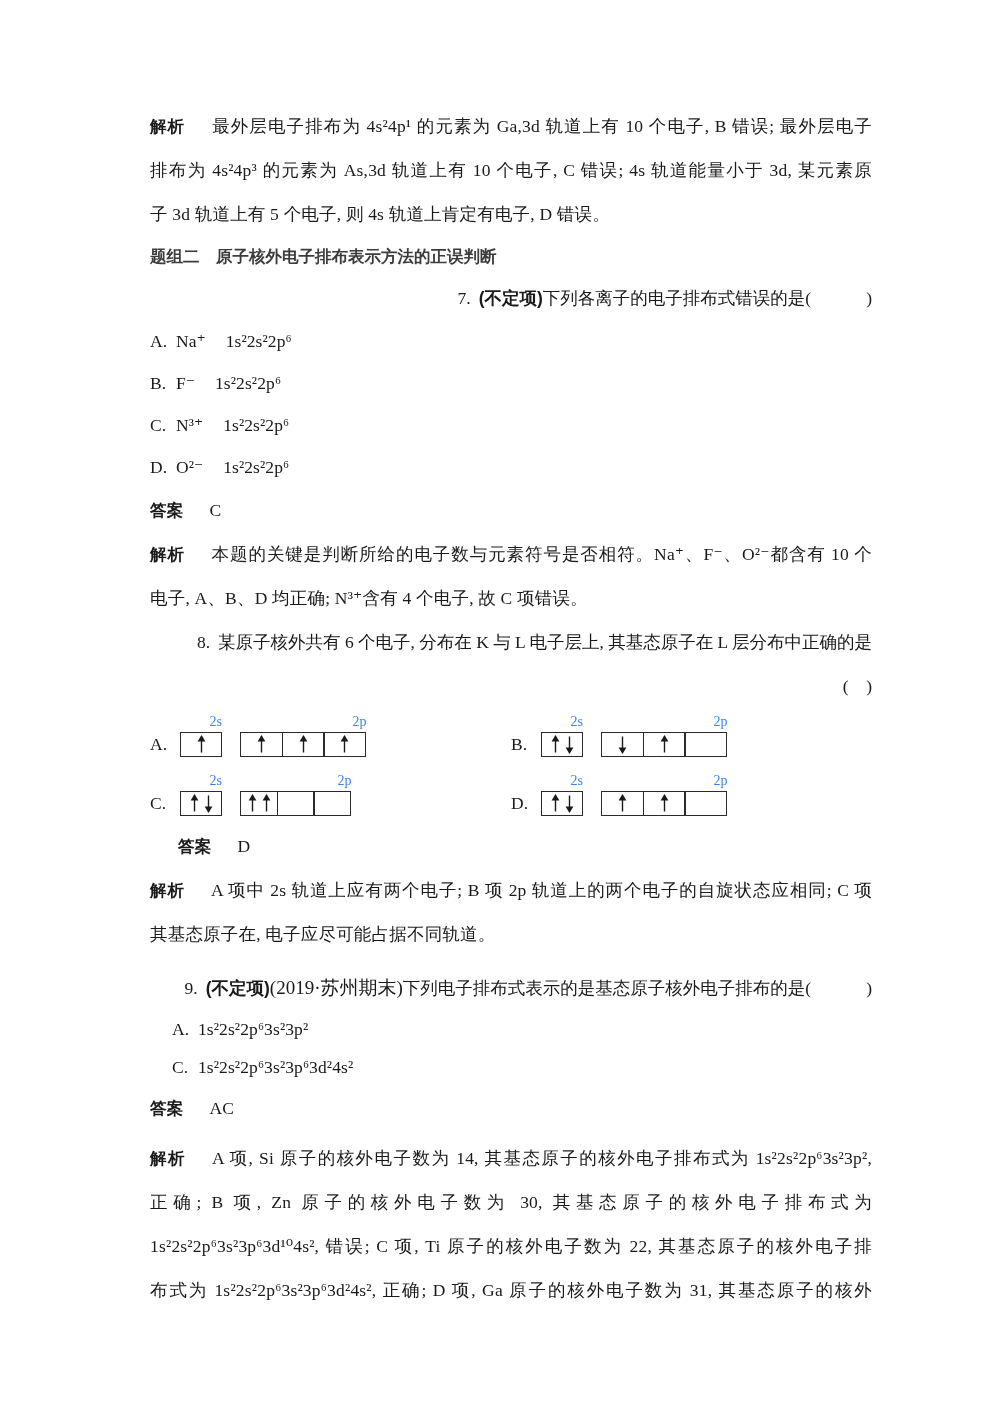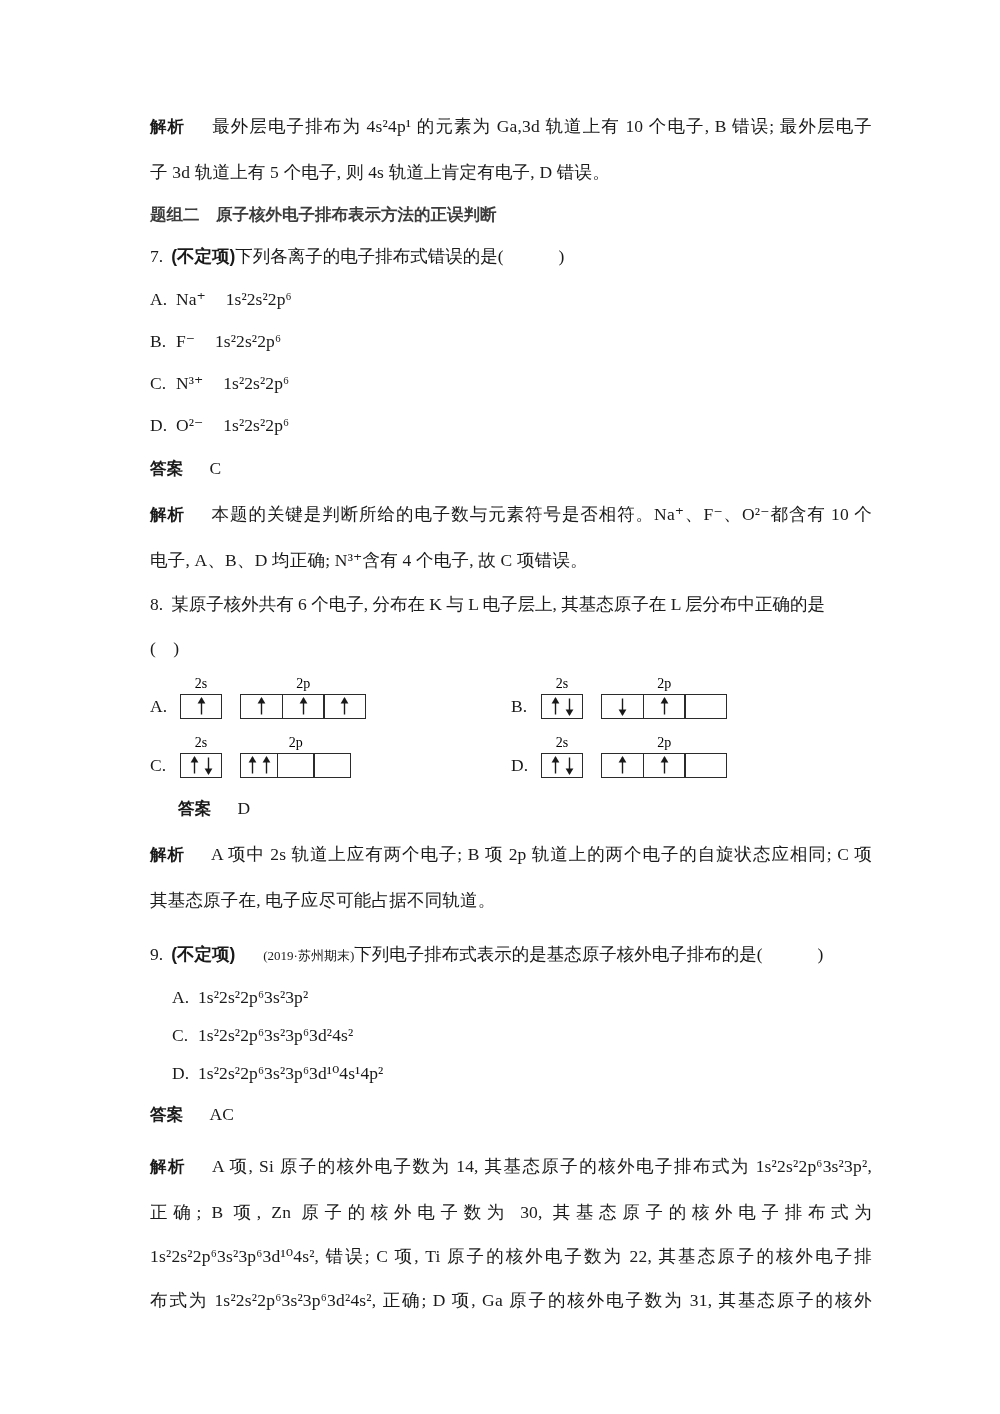--- a/index.html
+++ b/index.html
@@ -37,43 +37,43 @@
     letter-spacing: 0.2px;
     white-space: nowrap;
   }
   .just {
     text-align: justify;
     text-align-last: justify;
     white-space: normal;
   }
   .lbl {
     font-weight: bold;
-    font-family: Liberation Mono, monospace;
+    font-family: Liberation Sans, sans-serif;
     font-size: 16.5px;
   }
   .gap-sm { display: inline-block; width: 8px; }
   .gap-lg { display: inline-block; width: 26px; }
   .cfg { letter-spacing: 0.1px; }
 
   
   .group-head {
     font-size: 16.5px;
     line-height: 40px;
     color: #3c3c3c;
     font-family: "Liberation Sans", "DejaVu Sans", sans-serif;
     font-weight: bold;
   }
 
   
-  .qline { font-size: 17.5px; line-height: 44px; }
+  .qline { font-size: 17.5px; line-height: 44px; text-align: right; }
   .bold-tag {
     font-weight: bold;
     font-family: "Liberation Sans", "DejaVu Sans", sans-serif;
   }
-  .src { font-size: 13px; padding-left: 28px; }
+  .src { font-size: 19px; }
 
   
   .optrow {
     display: flex;
     font-size: 17.5px;
     line-height: 42px;
     flex-direction: column;
   }
   .optrow > div { width: 50%; }
   .opt-letter { display: inline-block; min-width: 26px; }
@@ -96,24 +96,24 @@
   .orb-letter {
     font-size: 17.5px;
     width: 30px;
     padding-bottom: 2px;
     flex: 0 0 30px;
   }
   .orb-groups { display: flex; align-items: flex-end; }
   .orb-group { margin-right: 18px; }
   .orb-cap {
     font-size: 14px;
-    text-align: center;
+    text-align: right;
     height: 20px;
     line-height: 20px;
-    color: #000000;
+    color: #3b82f6;
     font-family: "Liberation Serif", "DejaVu Serif", serif;
   }
   .orb-boxes { display: flex; }
   .orb-cell {
     border: 1.3px solid #2b2b2b;
     height: 25px;
     display: flex;
     align-items: center;
     justify-content: center;
     margin-left: -1.3px;
@@ -130,20 +130,21 @@
 </head>
 <body>
 
 <div class="page">
 <div class="content">
 
   <div>
     <div class="line just">
       <span class="lbl">解析</span><span class="gap-lg"></span><span>最外层电子排布为 4s²4p¹ 的元素为 Ga,3d 轨道上有 10 个电子, B 错误; 最外层电子</span>
     </div>
+    <div class="line just">排布为 4s²4p³ 的元素为 As,3d 轨道上有 10 个电子, C 错误; 4s 轨道能量小于 3d, 某元素原</div>
     <div class="line">子 3d 轨道上有 5 个电子, 则 4s 轨道上肯定有电子, D 错误。</div>
   </div>
 
   <div class="group-head">题组二　原子核外电子排布表示方法的正误判断</div>
 
   <div class="qline">
     <span>7.</span><span class="gap-sm"></span><span class="bold-tag">(不定项)</span><span>下列各离子的电子排布式错误的是(</span><span class="blank-paren">　　</span><span>)</span>
   </div>
 
   <div class="optrow">
@@ -384,23 +385,20 @@
     <span>9.</span><span class="gap-sm"></span><span class="bold-tag">(不定项)</span><span class="src">(2019·苏州期末)</span><span>下列电子排布式表示的是基态原子核外电子排布的是(</span><span class="blank-paren">　　</span><span>)</span>
   </div>
 
   <div class="optlist">
     <div class="optitem">
       <span class="opt-letter">A.</span><span class="cfg">1s²2s²2p⁶3s²3p²</span>
     </div>
     <div class="optitem">
       <span class="opt-letter">C.</span><span class="cfg">1s²2s²2p⁶3s²3p⁶3d²4s²</span>
     </div>
-    <div class="optitem">
-      <span class="opt-letter">D.</span><span class="cfg">1s²2s²2p⁶3s²3p⁶3d¹⁰4s¹4p²</span>
-    </div>
   </div>
 
   <div class="line">
     <span class="lbl">答案</span><span class="gap-lg"></span><span>AC</span>
   </div>
 
   <div class="line just" style="margin-top:6px;">
     <span class="lbl">解析</span><span class="gap-lg"></span><span>A 项, Si 原子的核外电子数为 14, 其基态原子的核外电子排布式为 1s²2s²2p⁶3s²3p²,</span>
   </div>
   <div class="line just">正确; B 项, Zn 原子的核外电子数为 30, 其基态原子的核外电子排布式为</div>

